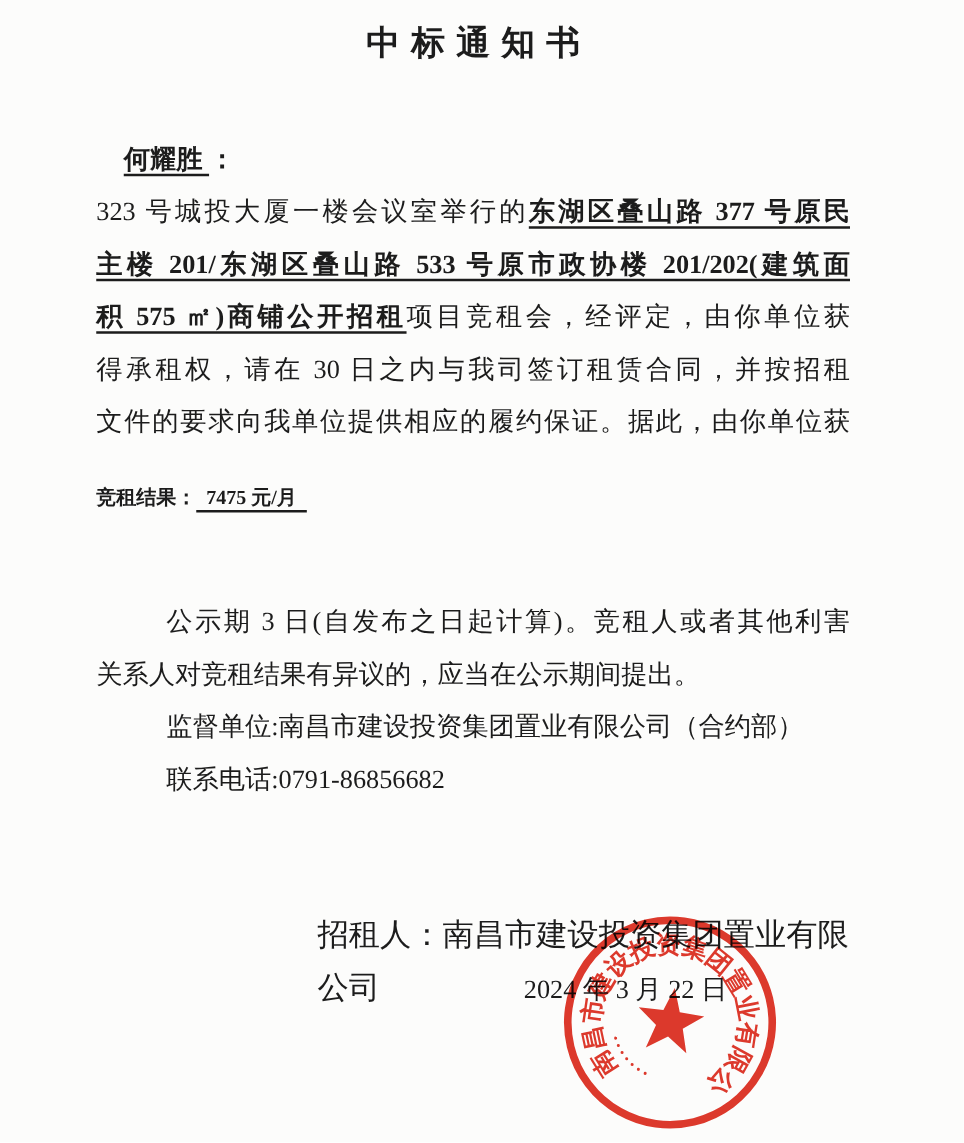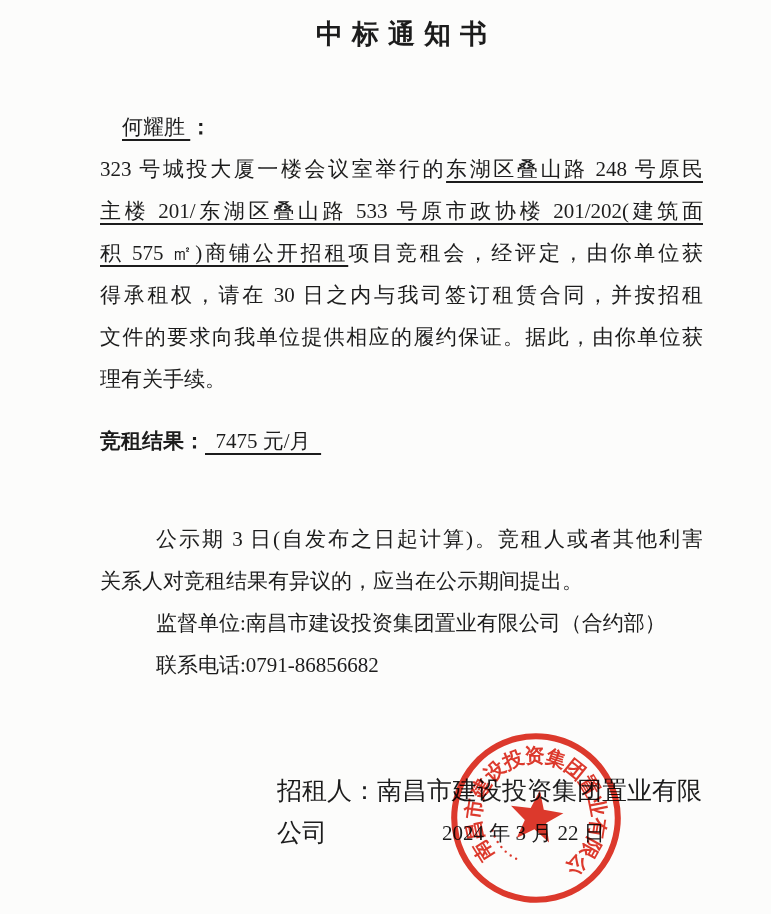--- a/index.html
+++ b/index.html
@@ -8,21 +8,21 @@
     position: relative;
     width: 771px;
     height: 914px;
     background: #fcfcfb;
     font-family: "Liberation Serif", "DejaVu Serif", serif;
     color: #1c1c1c;
     overflow: hidden;
   }
   .content {
     position: absolute;
-    left: 100px;
+    left: 77px;
     top: 0;
     width: 603px;
   }
   .title {
     margin-top: 16px;
     text-align: center;
     font-size: 27px;
     font-weight: bold;
     letter-spacing: 9px;
     text-indent: 9px; 
@@ -42,30 +42,30 @@
     white-space: nowrap;
   }
   .line.just {
     white-space: normal;
     text-align: justify;
     text-align-last: justify;
   }
   .line.ind { text-indent: 56px; }
   .b { font-weight: bold; }
   .bu {
-    font-weight: normal;
+    font-weight: bold;
     text-decoration: underline;
     text-underline-offset: 5px;
     text-decoration-thickness: 1.5px;
     margin-top: 28px;
   }
   .pre { white-space: pre; }
   .result-line {
     margin-top: 20px;
-    font-size: 21px;
+    font-size: 16px;
     height: 42px;
     line-height: 42px;
   }
   .notice { margin-top: 56px; }
   .signer {
     margin-top: 84px;
     margin-left: 177px;
     font-size: 25px;
     height: 42px;
     line-height: 42px;
@@ -99,26 +99,25 @@
 <body>
 
 <div class="page">
   <div class="content">
 
     <h1 class="title">中标通知书</h1>
 
     <div class="recipient"><span class="bu pre">何耀胜 </span><span class="b">：</span></div>
 
     <div class="para">
-        <div class="line just"><span>323 号城投大厦一楼会议室举行的</span><span class="bu">东湖区叠山路 248 号原民</span></div>
+        <div class="line just"><span>323 号城投大厦一楼会议室举行的</span><span class="bu">东湖区叠山路 377 号原民</span></div>
         <div class="line just"><span class="bu">主楼 201/东湖区叠山路 533 号原市政协楼 201/202(建筑面</span></div>
         <div class="line just"><span class="bu">积 575 ㎡)商铺公开招租</span><span>项目竞租会，经评定，由你单位获</span></div>
         <div class="line just"><span>得承租权，请在 30 日之内与我司签订租赁合同，并按招租</span></div>
         <div class="line just"><span>文件的要求向我单位提供相应的履约保证。据此，由你单位获</span></div>
-        <div class="line"><span>理有关手续。</span></div>
       </div>
 
     <div class="result-line"><span class="b">竞租结果：</span><span class="bu pre">  7475 元/月  </span></div>
 
     <div class="notice">
         <div class="line just ind"><span>公示期 3 日(自发布之日起计算)。竞租人或者其他利害</span></div>
         <div class="line"><span>关系人对竞租结果有异议的，应当在公示期间提出。</span></div>
         <div class="line ind"><span>监督单位:南昌市建设投资集团置业有限公司（合约部）</span></div>
         <div class="line ind"><span>联系电话:0791-86856682</span></div>
       </div>

